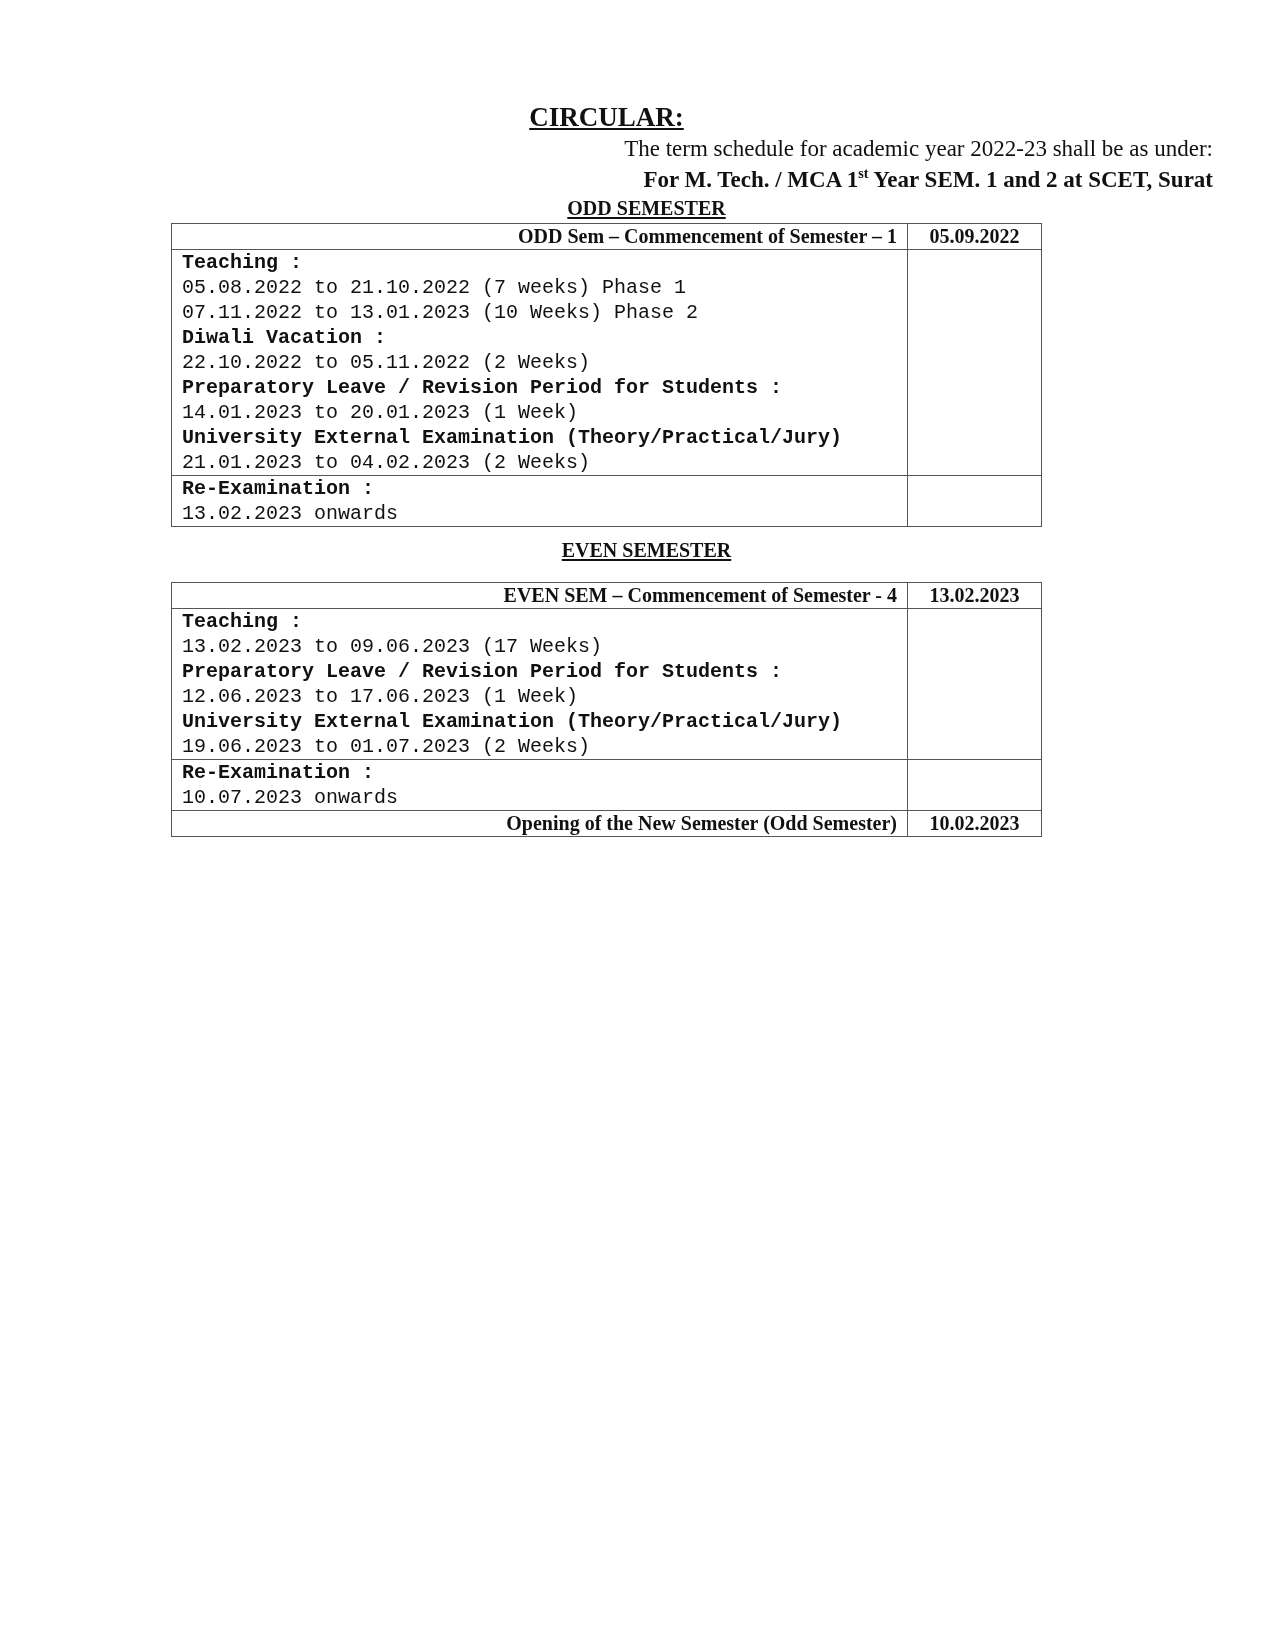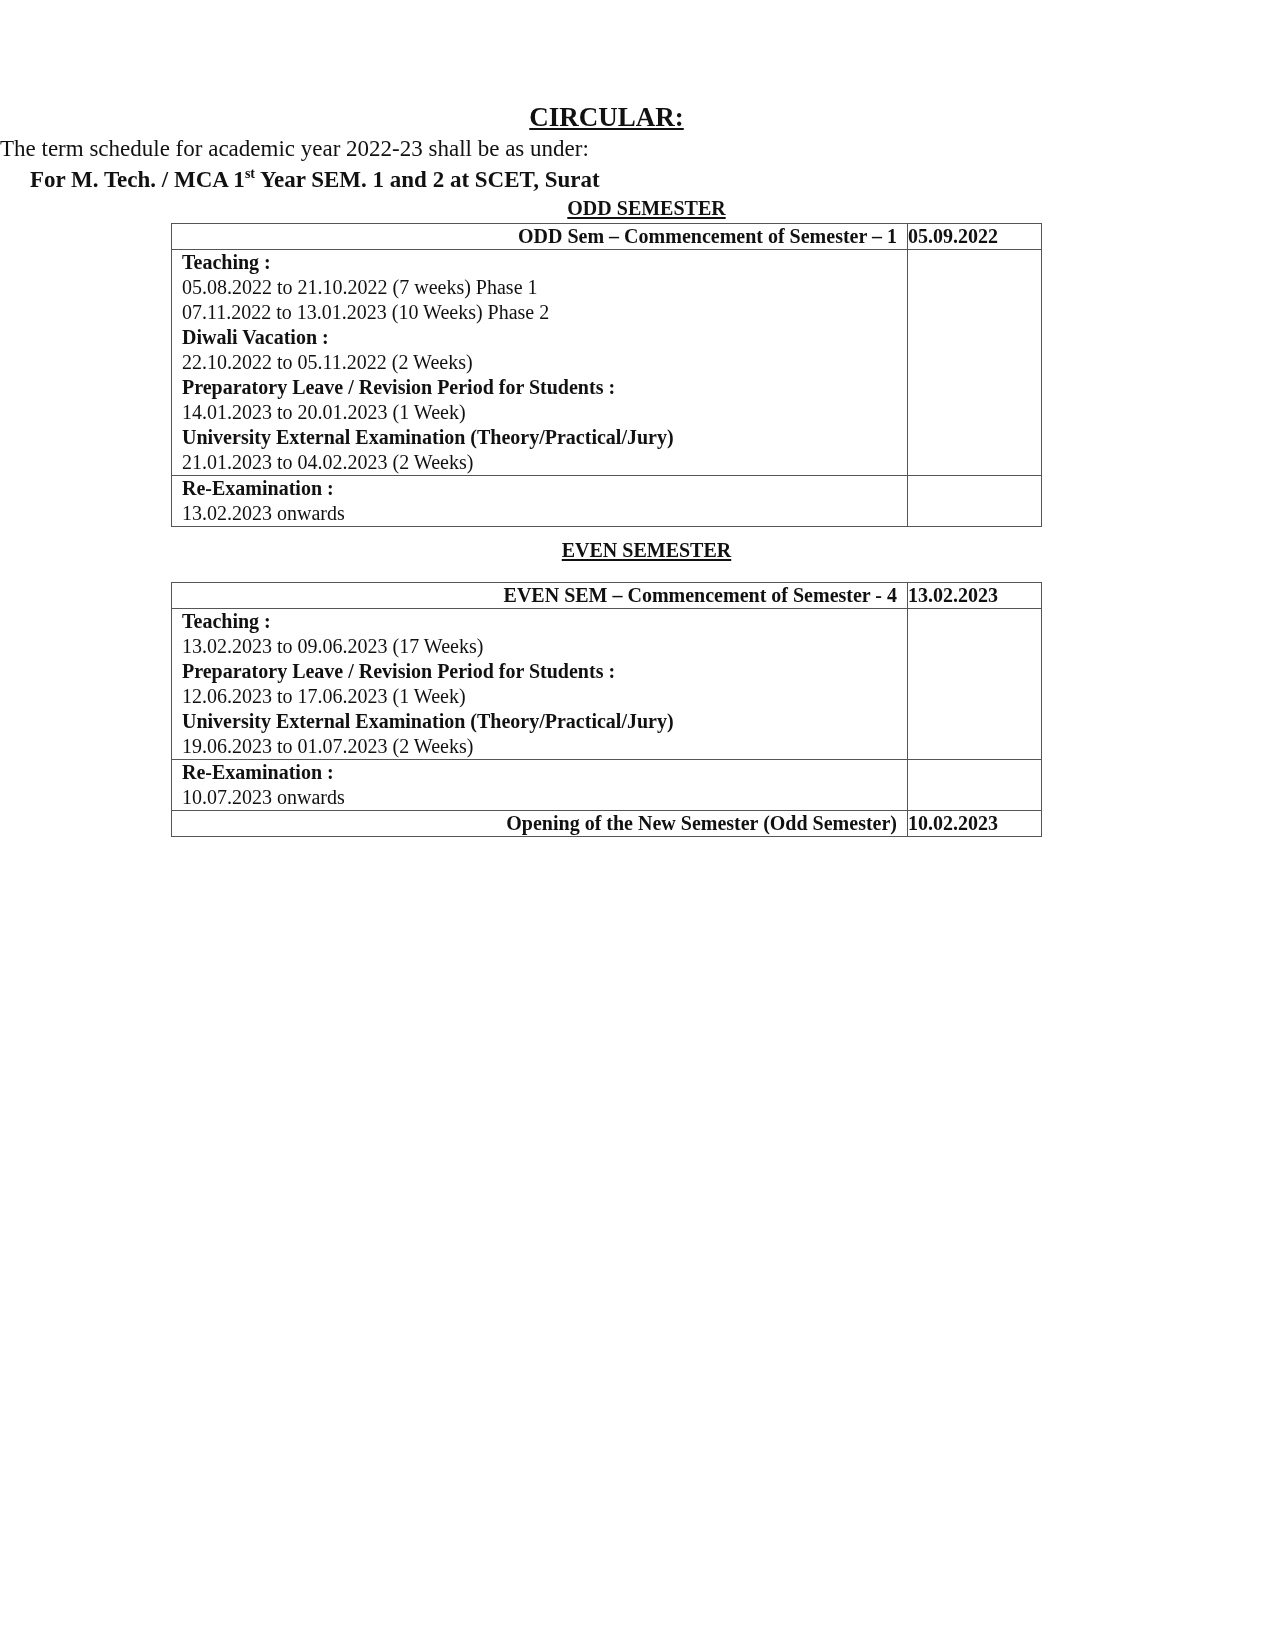--- a/index.html
+++ b/index.html
@@ -1,31 +1,31 @@
 <!DOCTYPE html>
 <html><head>
 <meta charset="utf-8">
 <style>
   html, body { margin: 0; padding: 0; background: #ffffff; }
   body { width: 1275px; height: 1650px; position: relative; font-family: "Liberation Serif", serif; color: #111; }
   .title { position: absolute; left: 0; width: 1213px; text-align: center; top: 101px; font-size: 27px; font-weight: bold; line-height: 32px; text-decoration: underline; }
-  .subtitle { position: absolute; left: 0; width: 1213px; text-align: left; top: 135px; font-size: 23px; line-height: 28px; }
-  .program { position: absolute; left: 0; width: 1213px; text-align: left; top: 166px; font-size: 23px; font-weight: bold; line-height: 28px; padding-left: 30px; }
+  .subtitle { position: absolute; left: 0; width: 1213px; text-align: right; top: 135px; font-size: 23px; line-height: 28px; }
+  .program { position: absolute; left: 0; width: 1213px; text-align: right; top: 166px; font-size: 23px; font-weight: bold; line-height: 28px; }
   .program sup { font-size: 14px; vertical-align: 9px; line-height: 0; }
   .section-heading { position: absolute; left: 0; width: 1213px; text-align: center; font-size: 20px; font-weight: bold; line-height: 22px; margin-left: 40px; }
   .section-heading span { text-decoration: underline; text-decoration-thickness: 2px; text-underline-offset: 2px; }
   .odd-heading { top: 197px; }
   .even-heading { top: 539px; }
   table.sched { position: absolute; left: 171px; width: 871px; border-collapse: collapse; font-size: 20px; }
   table.sched td { border: 1px solid #555; padding: 0 10px; vertical-align: top; line-height: 25px; }
-  table.sched td.date { width: 133px; text-align: left; font-weight: bold; padding: 0; }
+  table.sched td.date { width: 133px; text-align: center; font-weight: bold; padding: 0; }
   .odd-table { top: 223px; }
   .even-table { top: 582px; }
   .head-row td { height: 25px; font-weight: bold; text-align: right; }
-  .line { display: block; white-space: nowrap; }
+  .line { display: block; white-space: nowrap; font-family: Liberation Mono, monospace; }
   .b { font-weight: bold; }
 </style>
 </head>
 <body>
 
 <div class="title">CIRCULAR:</div>
 <div class="subtitle">The term schedule for academic year 2022-23 shall be as under:</div>
 <div class="program"><span>For M. Tech. / MCA 1</span><sup>st</sup><span> Year SEM. 1 and 2 at SCET, Surat</span></div>
 
 <div class="section-heading odd-heading"><span>ODD SEMESTER</span></div>

